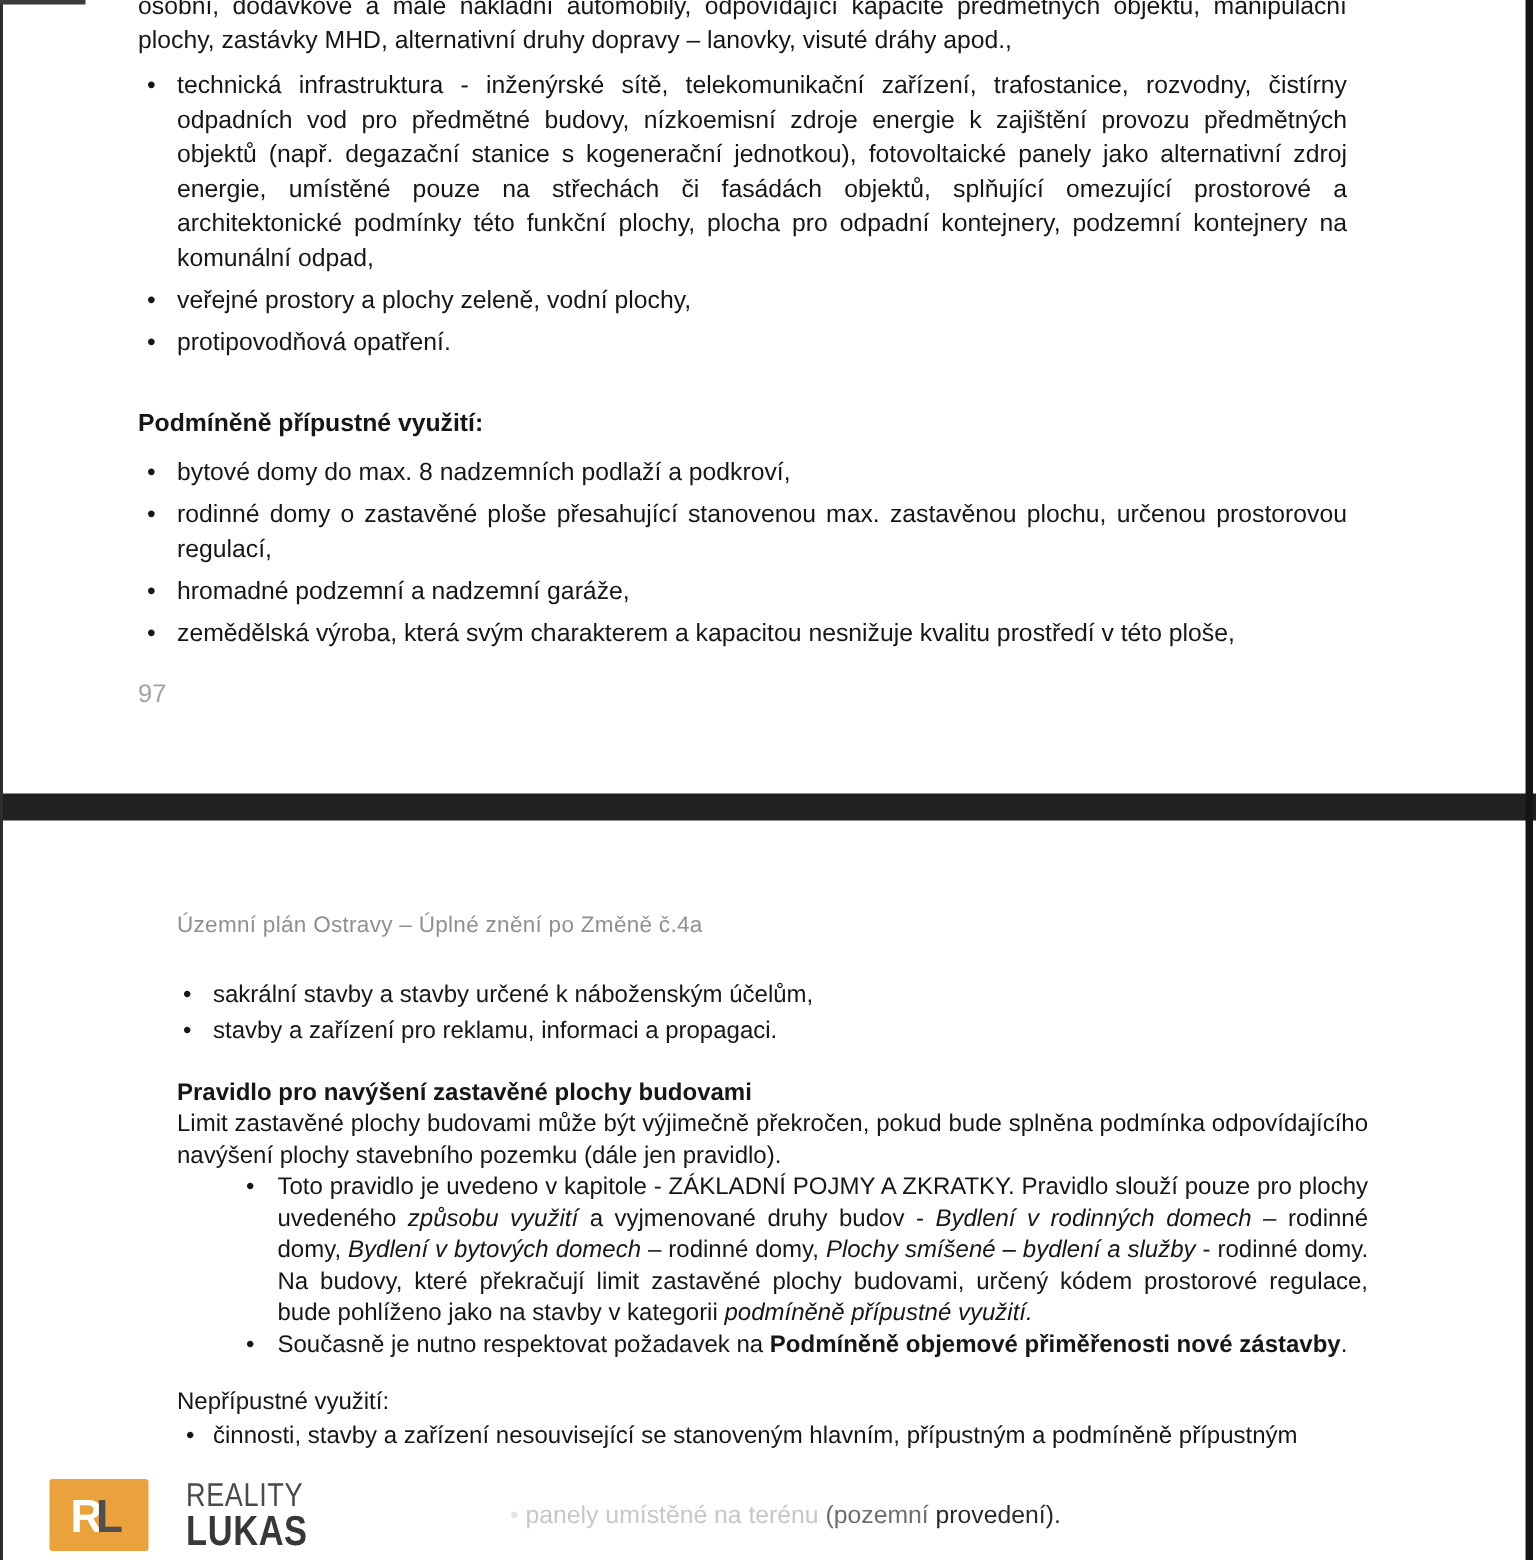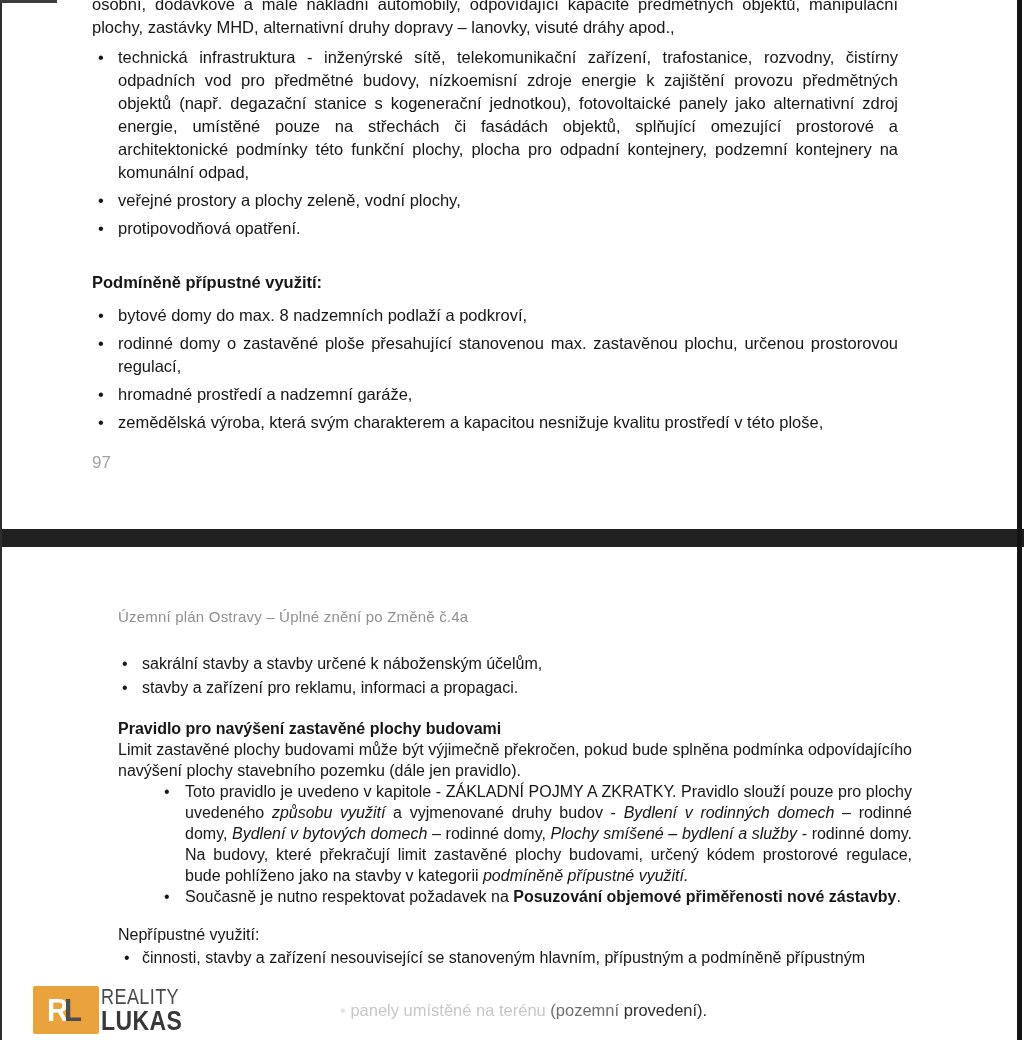--- a/index.html
+++ b/index.html
@@ -52,42 +52,42 @@
   .fade3{color:#2b2b2b;}
 
   
   .logo{position:absolute;left:33px;top:986px;display:flex;align-items:flex-start;z-index:40;}
   .logo-box{width:66px;height:48px;background:#E9A23C;border-radius:2px;position:relative;overflow:hidden;}
   .logo-box .mono-r,.logo-box .mono-l{
     position:absolute;font-weight:bold;font-size:31px;line-height:31px;
     transform:scaleX(0.95);transform-origin:left bottom;}
   .logo-box .mono-r{left:14px;top:9px;color:#ffffff;}
   .logo-box .mono-l{left:31px;top:9px;color:#4e4e4e;}
-  .logo-text{margin-left:2px;display:flex;flex-direction:column;justify-content:flex-start;}
+  .logo-text{margin-left:25px;display:flex;flex-direction:column;justify-content:flex-start;}
   .logo-line1{font-size:22px;line-height:22px;color:#4a4a4a;letter-spacing:0.5px;
     transform:scaleX(0.82);transform-origin:left center;}
   .logo-line2{font-size:28px;line-height:26px;font-weight:bold;color:#383838;letter-spacing:0.5px;
     transform:scaleX(0.82);transform-origin:left center;}
 </style>
 </head>
 <body>
 
 <div class="page1">
   <div class="p1-body">
     <p class="para">osobní, dodávkové a malé nákladní automobily, odpovídající kapacitě předmětných objektů, manipulační plochy, zastávky MHD, alternativní druhy dopravy – lanovky, visuté dráhy apod.,</p>
 
     <div class="bullet" style="margin-top:7px;">technická infrastruktura - inženýrské sítě, telekomunikační zařízení, trafostanice, rozvodny, čistírny odpadních vod pro předmětné budovy, nízkoemisní zdroje energie k zajištění provozu předmětných objektů (např. degazační stanice s kogenerační jednotkou), fotovoltaické panely jako alternativní zdroj energie, umístěné pouze na střechách či fasádách objektů, splňující omezující prostorové a architektonické podmínky této funkční plochy, plocha pro odpadní kontejnery, podzemní kontejnery na komunální odpad,</div>
     <div class="bullet single">veřejné prostory a plochy zeleně, vodní plochy,</div>
     <div class="bullet single">protipovodňová opatření.</div>
 
     <div class="heading">Podmíněně přípustné využití:</div>
 
     <div class="bullet single">bytové domy do max. 8 nadzemních podlaží a podkroví,</div>
     <div class="bullet">rodinné domy o zastavěné ploše přesahující stanovenou max. zastavěnou plochu, určenou prostorovou regulací,</div>
-    <div class="bullet single">hromadné prostředí a nadzemní garáže,</div>
+    <div class="bullet single">hromadné podzemní a nadzemní garáže,</div>
     <div class="bullet single">zemědělská výroba, která svým charakterem a kapacitou nesnižuje kvalitu prostředí v této ploše,</div>
   </div>
 
   <div class="page-number">97</div>
 </div>
 
 <div class="separator"></div>
 
 <div class="page2">
   <div class="p2-body">
@@ -95,21 +95,21 @@
 
     <div class="p2-bullets">
       <div class="bullet">sakrální stavby a stavby určené k náboženským účelům,</div>
       <div class="bullet">stavby a zařízení pro reklamu, informaci a propagaci.</div>
     </div>
 
     <div class="rule-heading">Pravidlo pro navýšení zastavěné plochy budovami</div>
     <p class="p2-para">Limit zastavěné plochy budovami může být výjimečně překročen, pokud bude splněna podmínka odpovídajícího navýšení plochy stavebního pozemku (dále jen pravidlo).</p>
 
     <div class="sub-bullet"><span>Toto pravidlo je uvedeno v kapitole - ZÁKLADNÍ POJMY A ZKRATKY. Pravidlo slouží pouze pro plochy uvedeného </span><span class="run-i">způsobu využití</span><span> a vyjmenované druhy budov - </span><span class="run-i">Bydlení v rodinných domech</span><span> – rodinné domy, </span><span class="run-i">Bydlení v bytových domech</span><span> – rodinné domy, </span><span class="run-i">Plochy smíšené – bydlení a služby</span><span> - rodinné domy. Na budovy, které překračují limit zastavěné plochy budovami, určený kódem prostorové regulace, bude pohlíženo jako na stavby v kategorii </span><span class="run-i">podmíněně přípustné využití.</span></div>
-    <div class="sub-bullet"><span>Současně je nutno respektovat požadavek na </span><span class="run-b">Posuzování objemové přiměřenosti nové zástavby</span><span>.</span></div>
+    <div class="sub-bullet"><span>Současně je nutno respektovat požadavek na </span><span class="run-b">Podmíněně objemové přiměřenosti nové zástavby</span><span>.</span></div>
 
     <div class="forbidden-heading">Nepřípustné využití:</div>
     <div class="bullet single p2-last" style="padding-left:24px;">činnosti, stavby a zařízení nesouvisející se stanoveným hlavním, přípustným a podmíněně přípustným</div>
   </div>
 </div>
 
 <div class="faded-line">
   <span class="fade0">•</span>
   <span class="fade1">panely umístěné na terénu </span><span class="fade2">(pozemní </span><span class="fade3">provedení).</span>
 </div>

